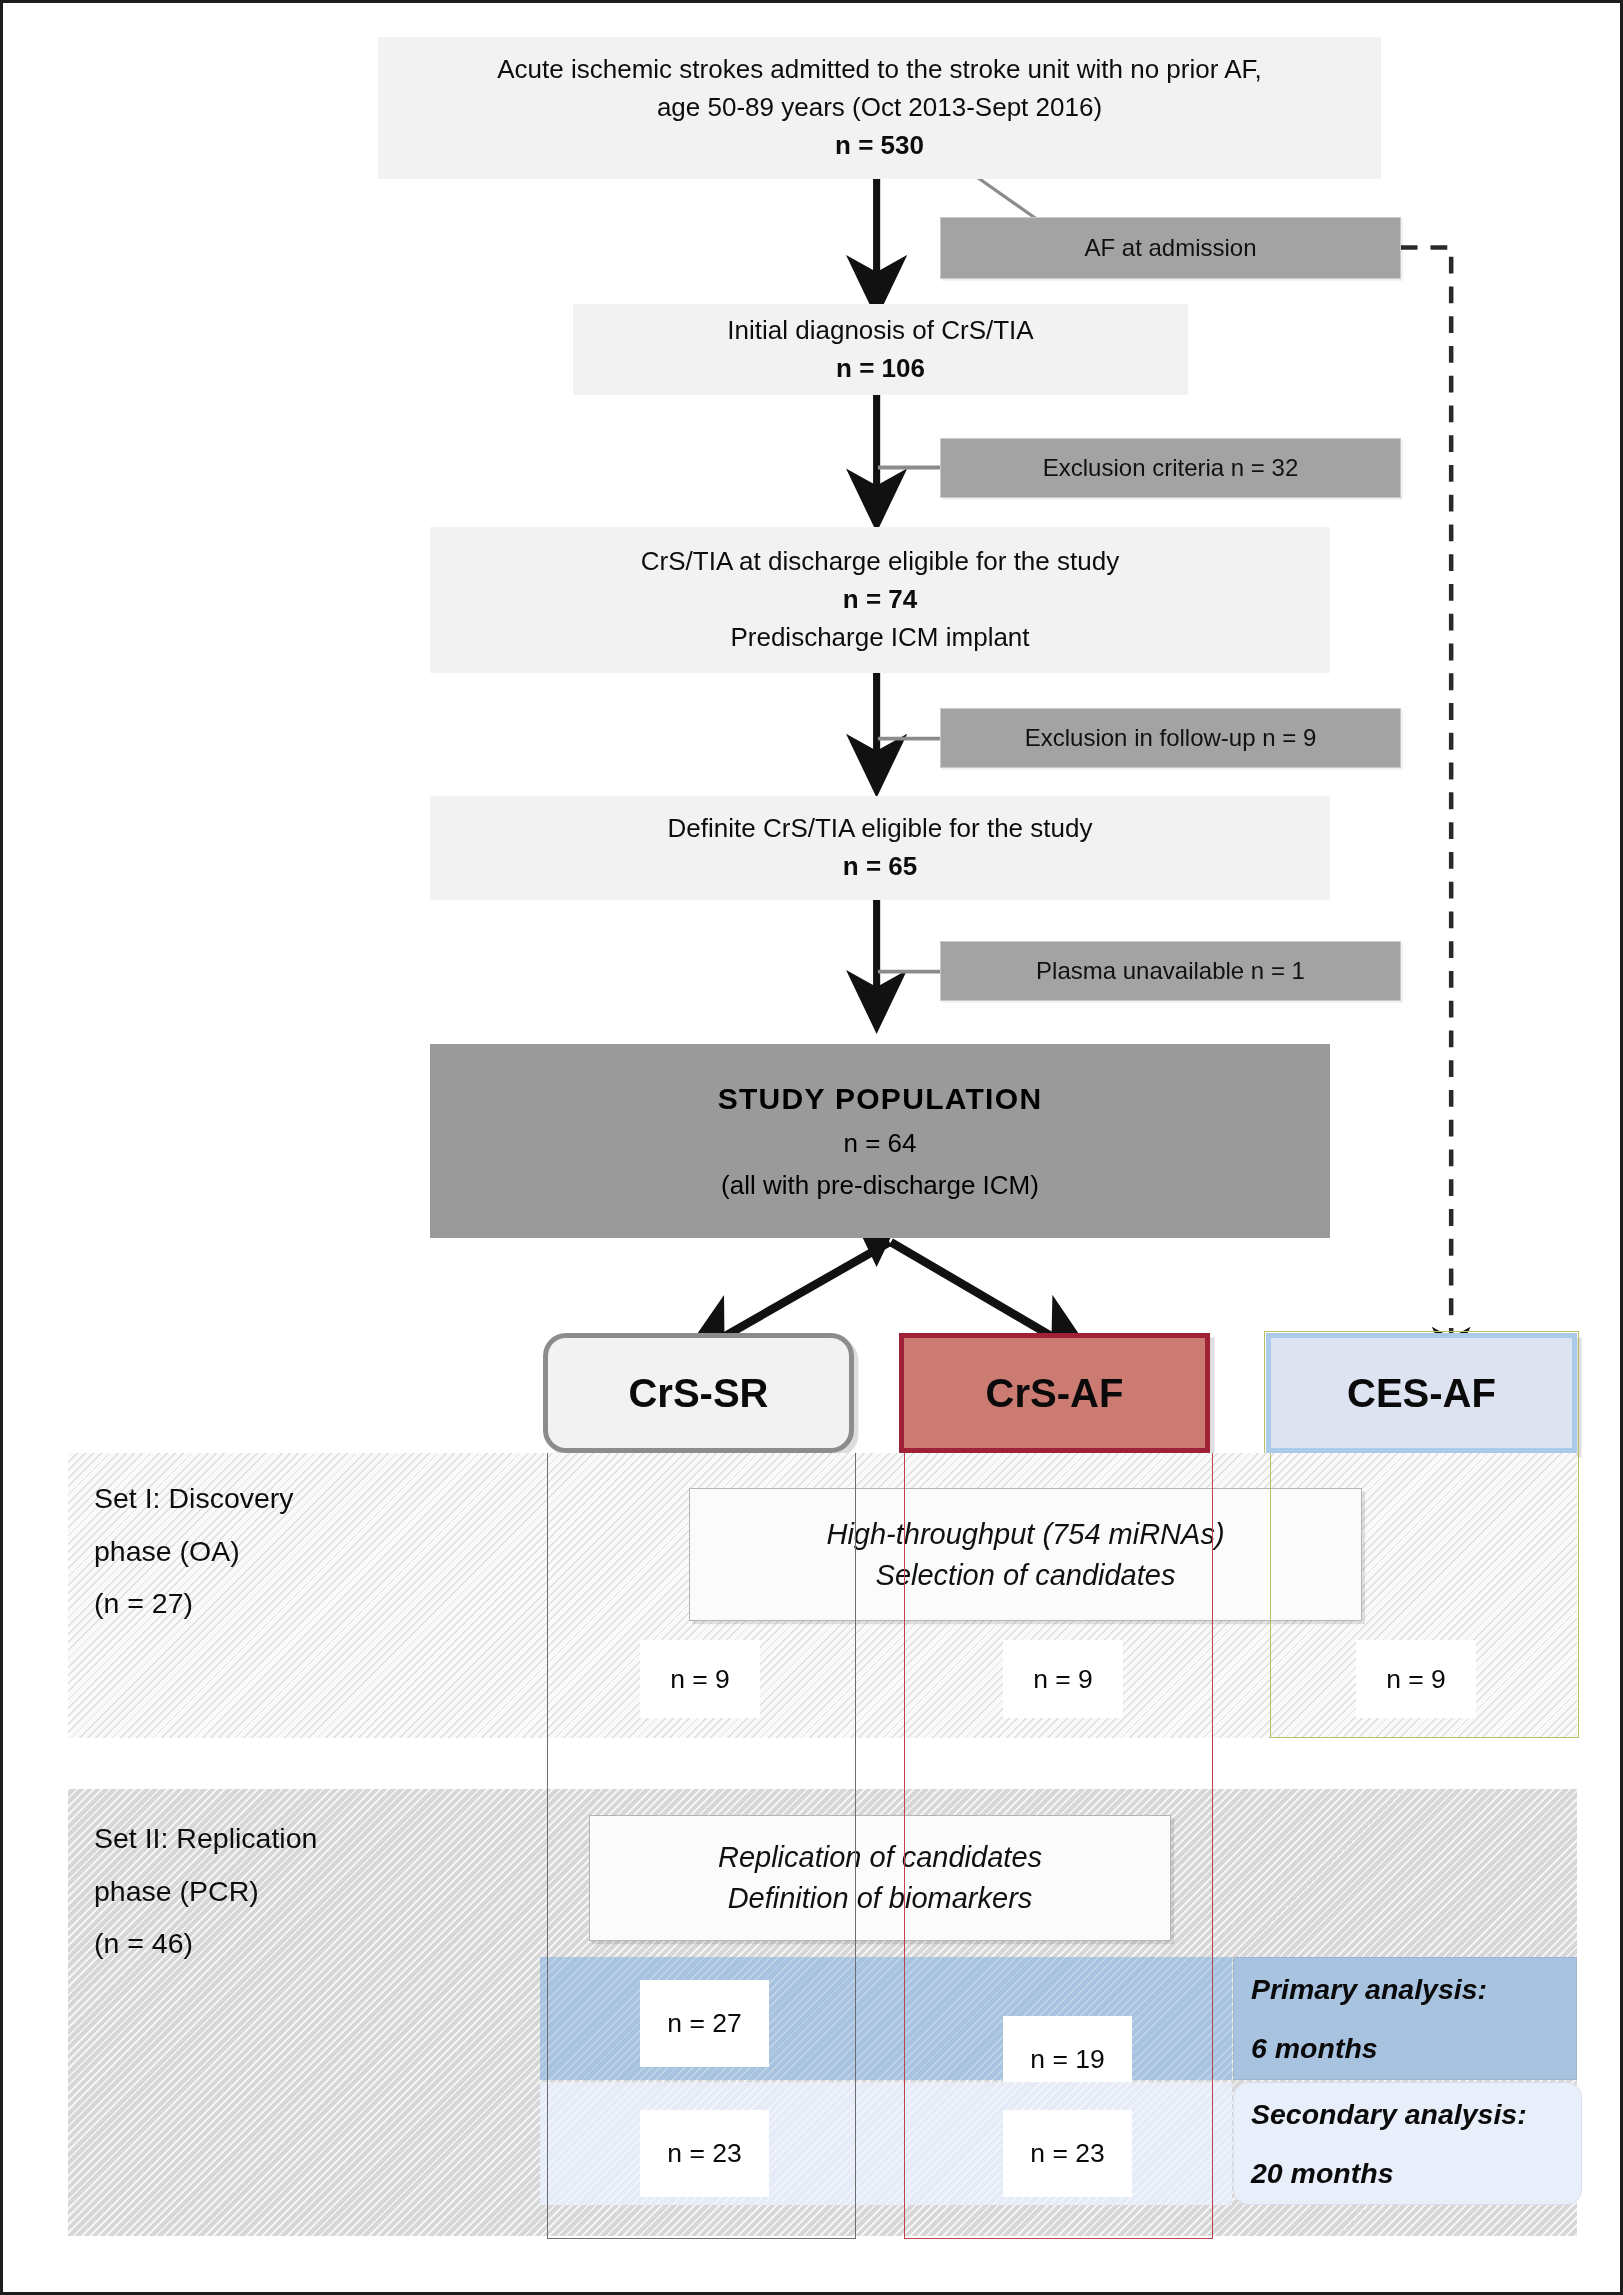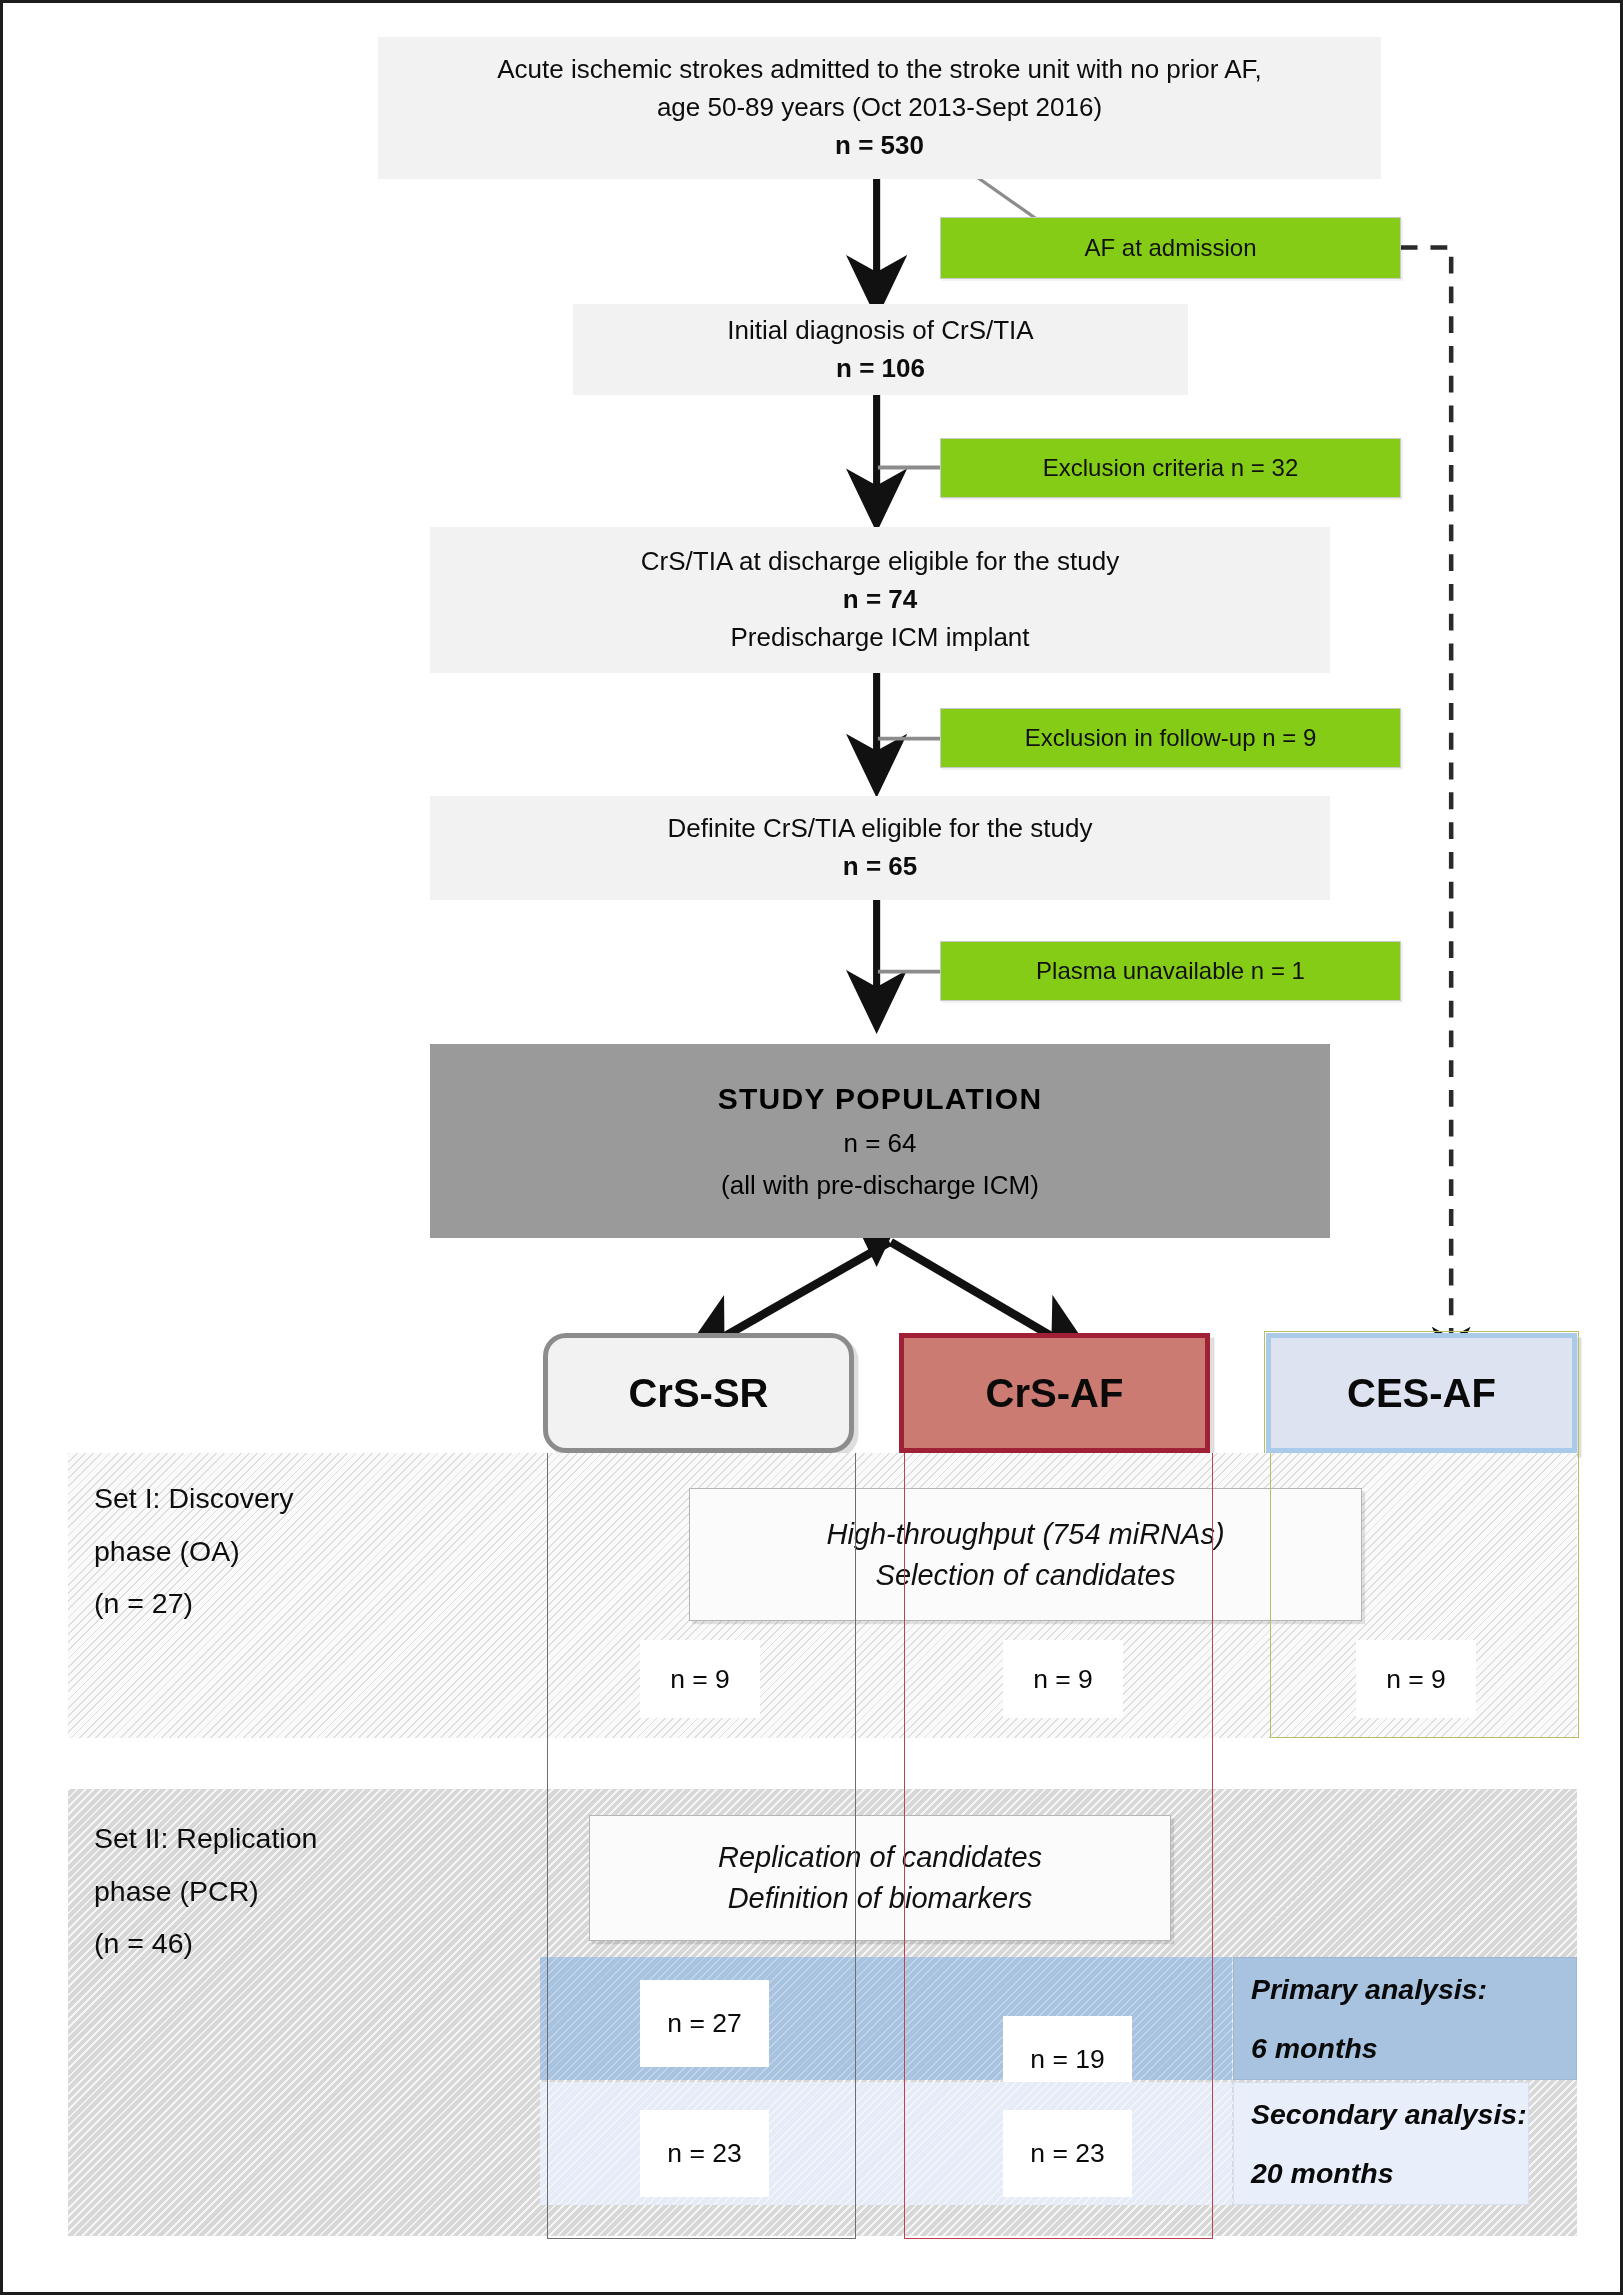--- a/index.html
+++ b/index.html
@@ -25,21 +25,21 @@
     text-align:center;
     color:#0d0d0d;
     font-size:26px;
     line-height:1.45;
   }
   .flowbox .ln{display:block;}
   .flowbox .bold{font-weight:bold;}
 
   
   .sidebox{
-    background:#84cc16;
+    background:#a3a3a3;
     border:1.3px solid #c9c9c9;
     display:flex;align-items:center;justify-content:center;
     font-size:24px;
     color:#111111;
     box-shadow:1.9px 1.9px 0 rgba(0,0,0,0.06);
   }
 
   
   .studypop{
     background:#9a9a9a;
@@ -253,21 +253,21 @@
     <span>6 months</span>
   </div>
   <div class="abs nbox" style="left:637px;top:1977px;width:129px;height:87px;">
     <span>n = 27</span>
   </div>
   <div class="abs nbox" style="left:1000px;top:1977px;width:129px;height:87px;margin-top:36px;">
     <span>n = 19</span>
   </div>
 
   <div class="abs hatch-paleblue" style="left:537px;top:2079px;width:692px;height:123px;"></div>
-  <div class="abs an-secondary analysis" style="left:1230px;top:2079px;width:296px;height:123px;">
+  <div class="abs an-secondary analysis" style="left:1230px;top:2079px;width:349px;height:123px;border-radius:15px;">
     <span>Secondary analysis:</span>
     <span>20 months</span>
   </div>
   <div class="abs nbox" style="left:637px;top:2107px;width:129px;height:87px;">
     <span>n = 23</span>
   </div>
   <div class="abs nbox" style="left:1000px;top:2107px;width:129px;height:87px;">
     <span>n = 23</span>
   </div>
 

